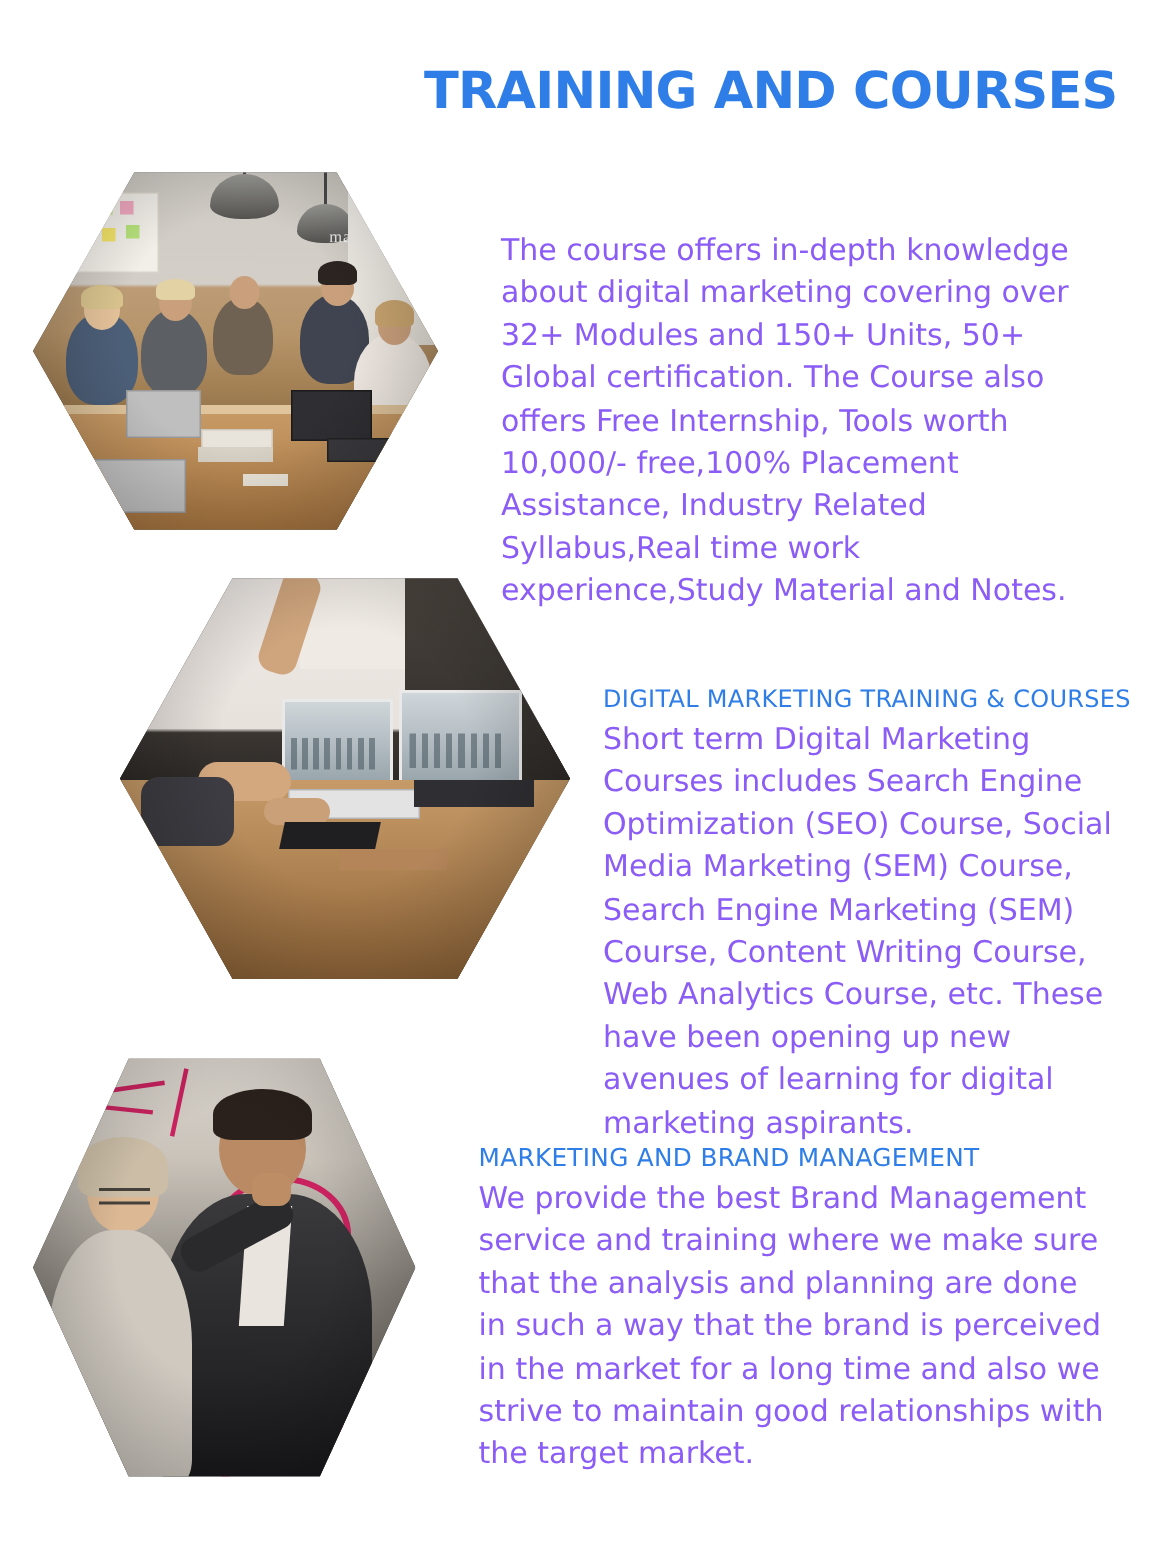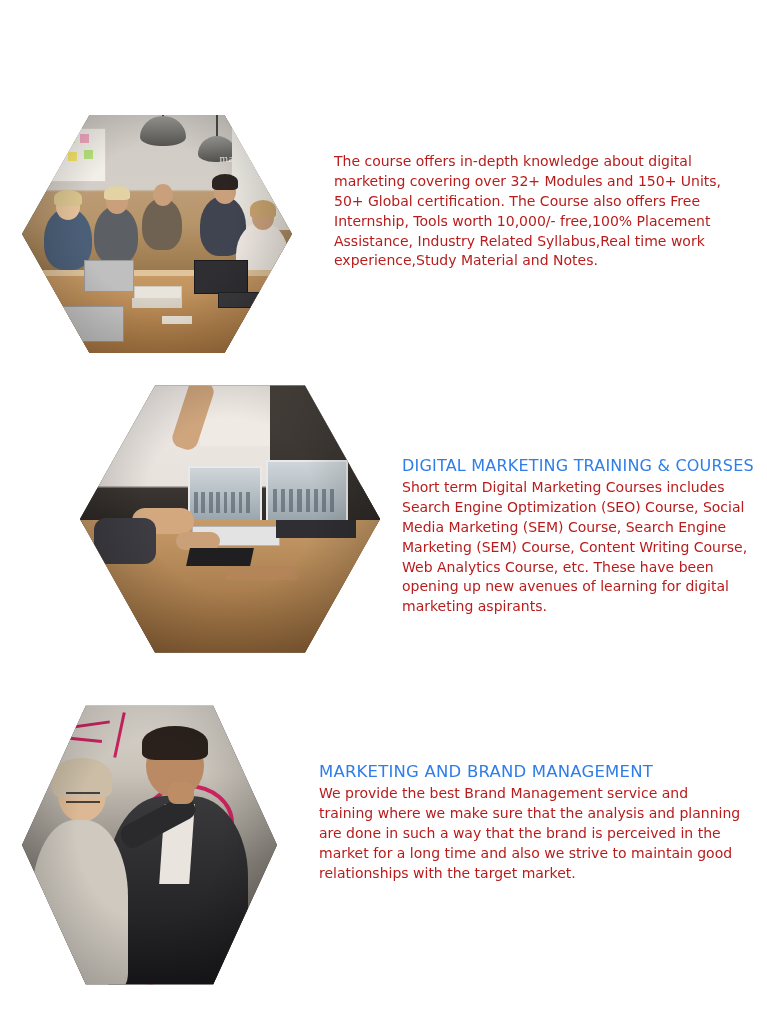--- a/index.html
+++ b/index.html
@@ -211,32 +211,33 @@
     font-size: 16.5px;
     letter-spacing: 0.2px;
     margin: 0 0 3px 0;
     font-weight: normal;
     font-family: "DejaVu Sans", sans-serif;
     white-space: nowrap;
   }
   #section-2 .heading { font-size: 16px; }
 
   .body-text {
-    color: #b91c1c;
-    font-size: 14px;
+    color: #8b5cf6;
+    font-size: 20px;
     line-height: 1.42;
     margin: 0;
     font-family: "DejaVu Sans", sans-serif;
   }
 </style>
 </head>
 <body>
 
 <div class="page">
 
+  <h1 class="page-title">TRAINING AND COURSES</h1>
 
   <div class="section" id="section-1">
 
     <div class="hex">
       <div class="photo1">
 
         <div class="wallpanel" style="left:26px; top:18px; width:56px; height:52px;"></div>
         <div class="sticky" style="left:30px; top:24px; background:#f3e36a;"></div>
         <div class="sticky" style="left:44px; top:24px; background:#b7e37c;"></div>
         <div class="sticky" style="left:58px; top:24px; background:#f0a8c0;"></div>

